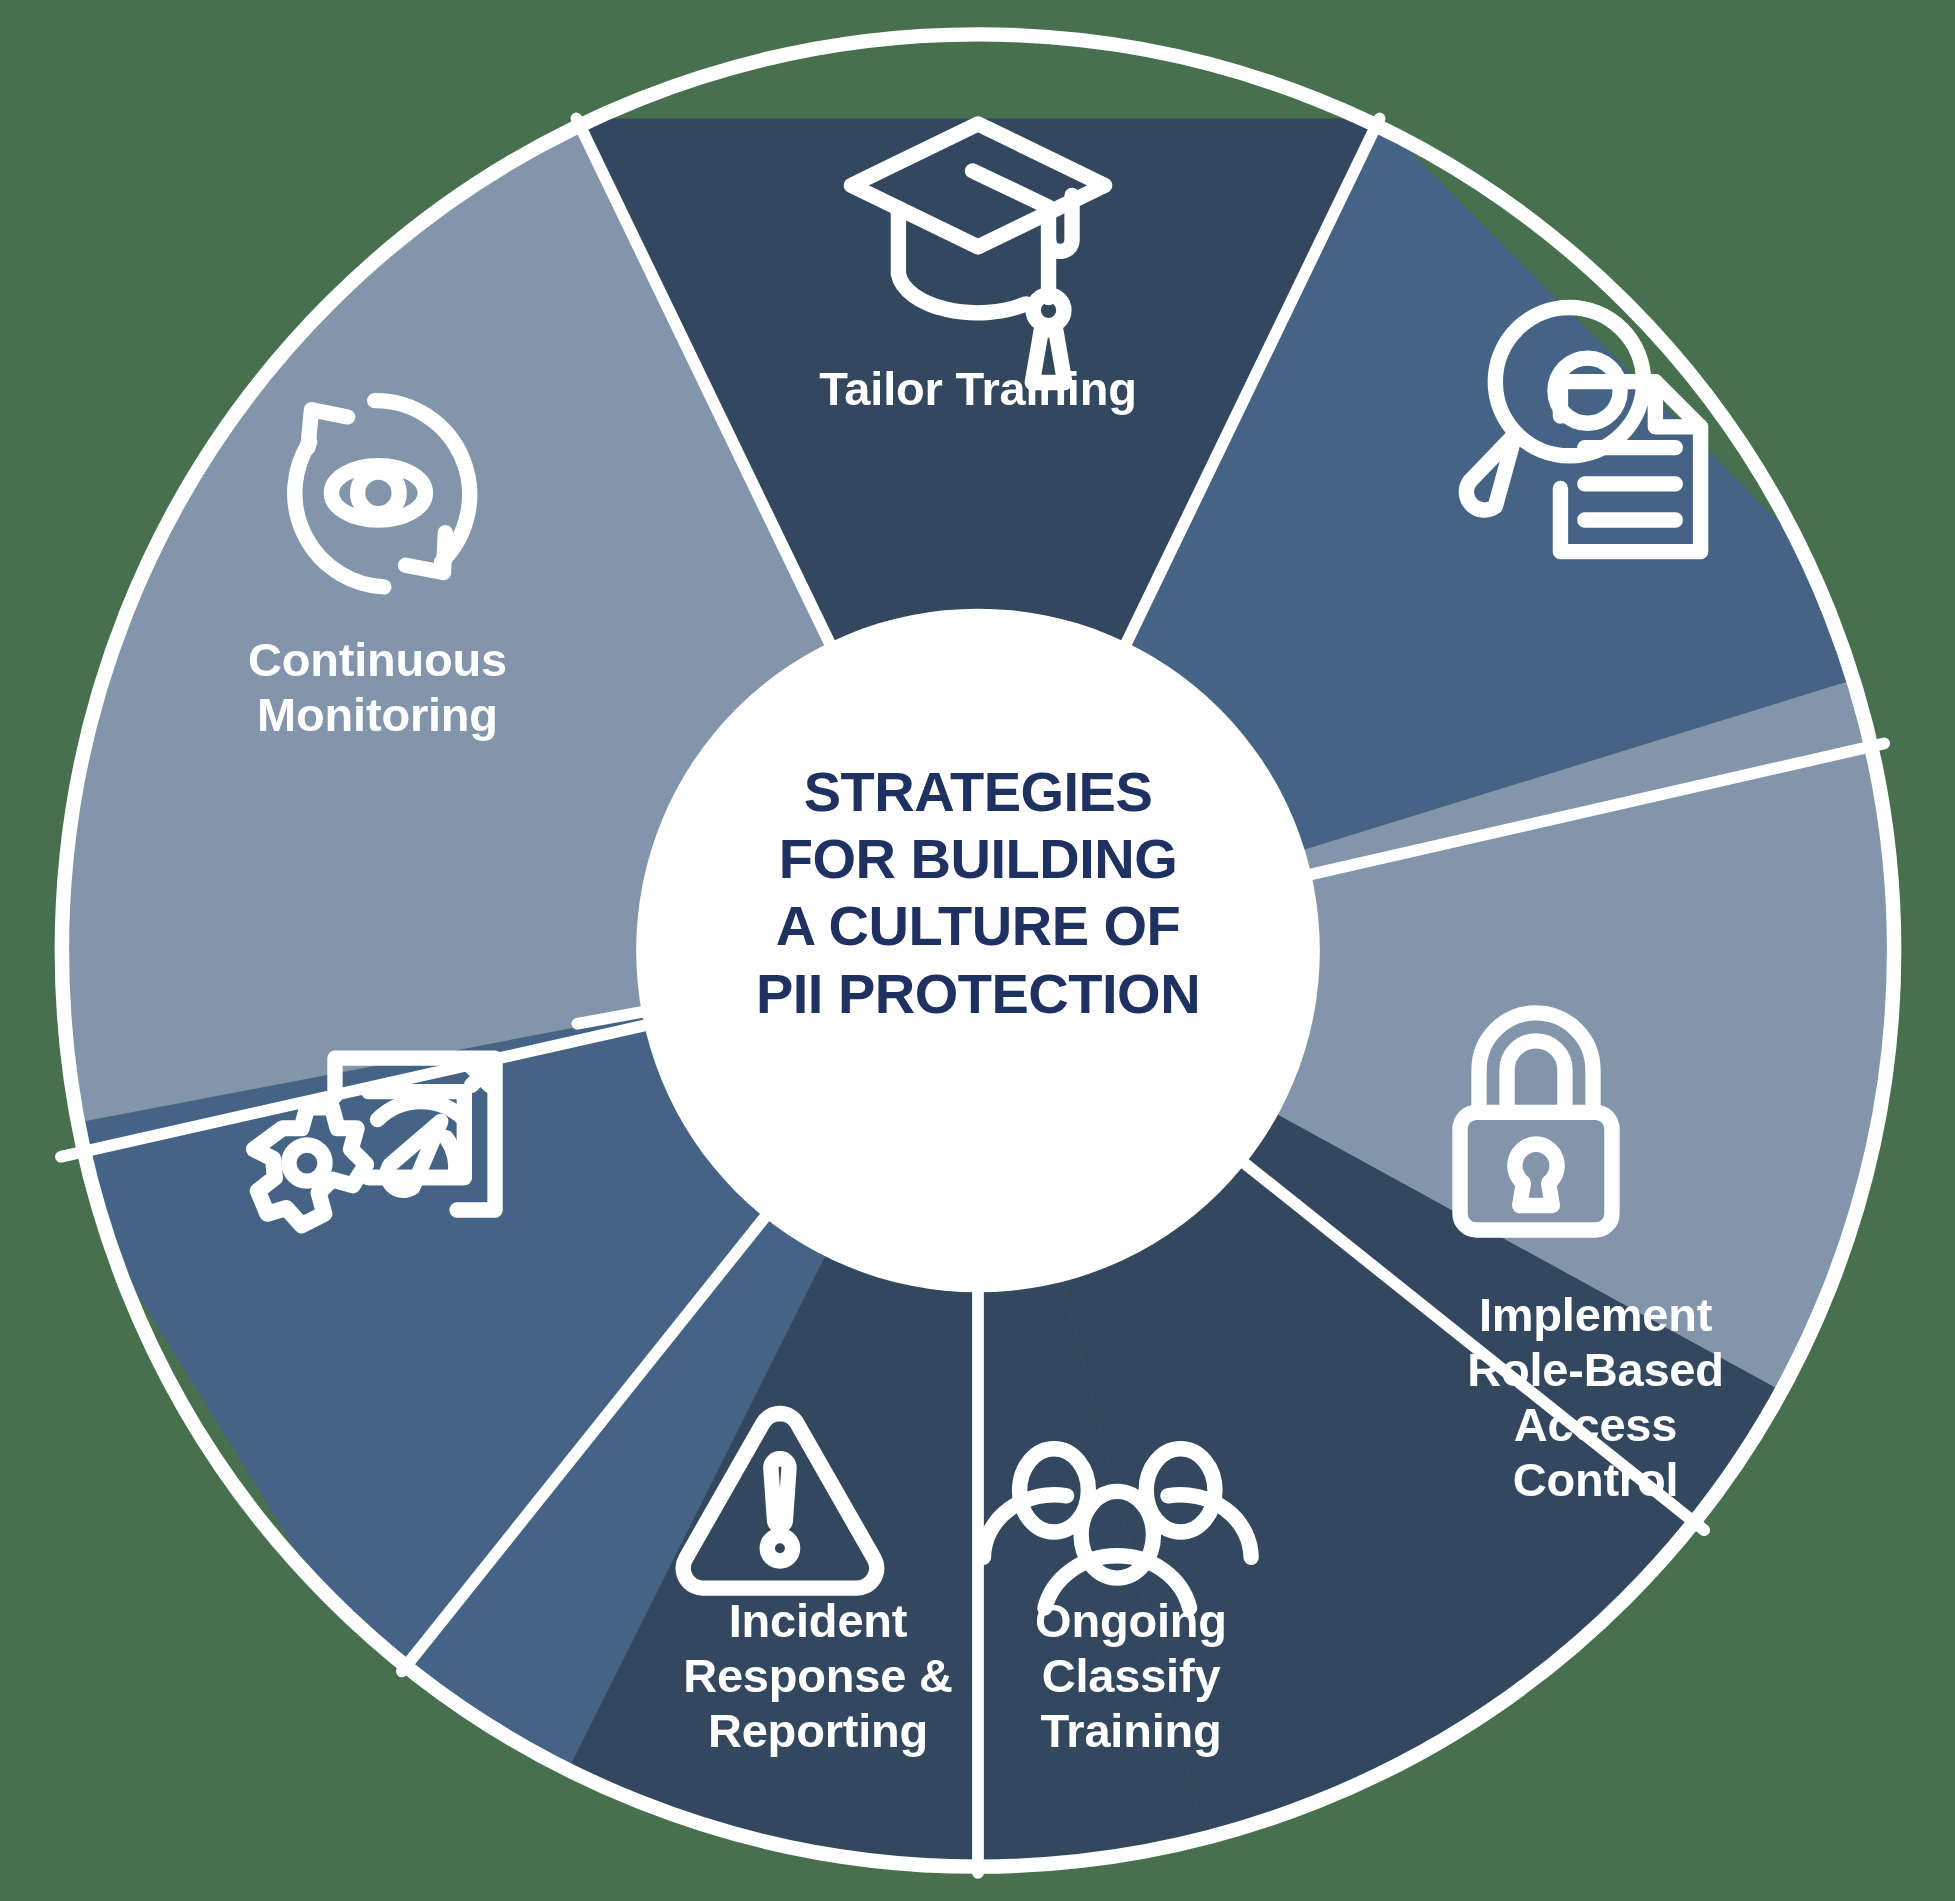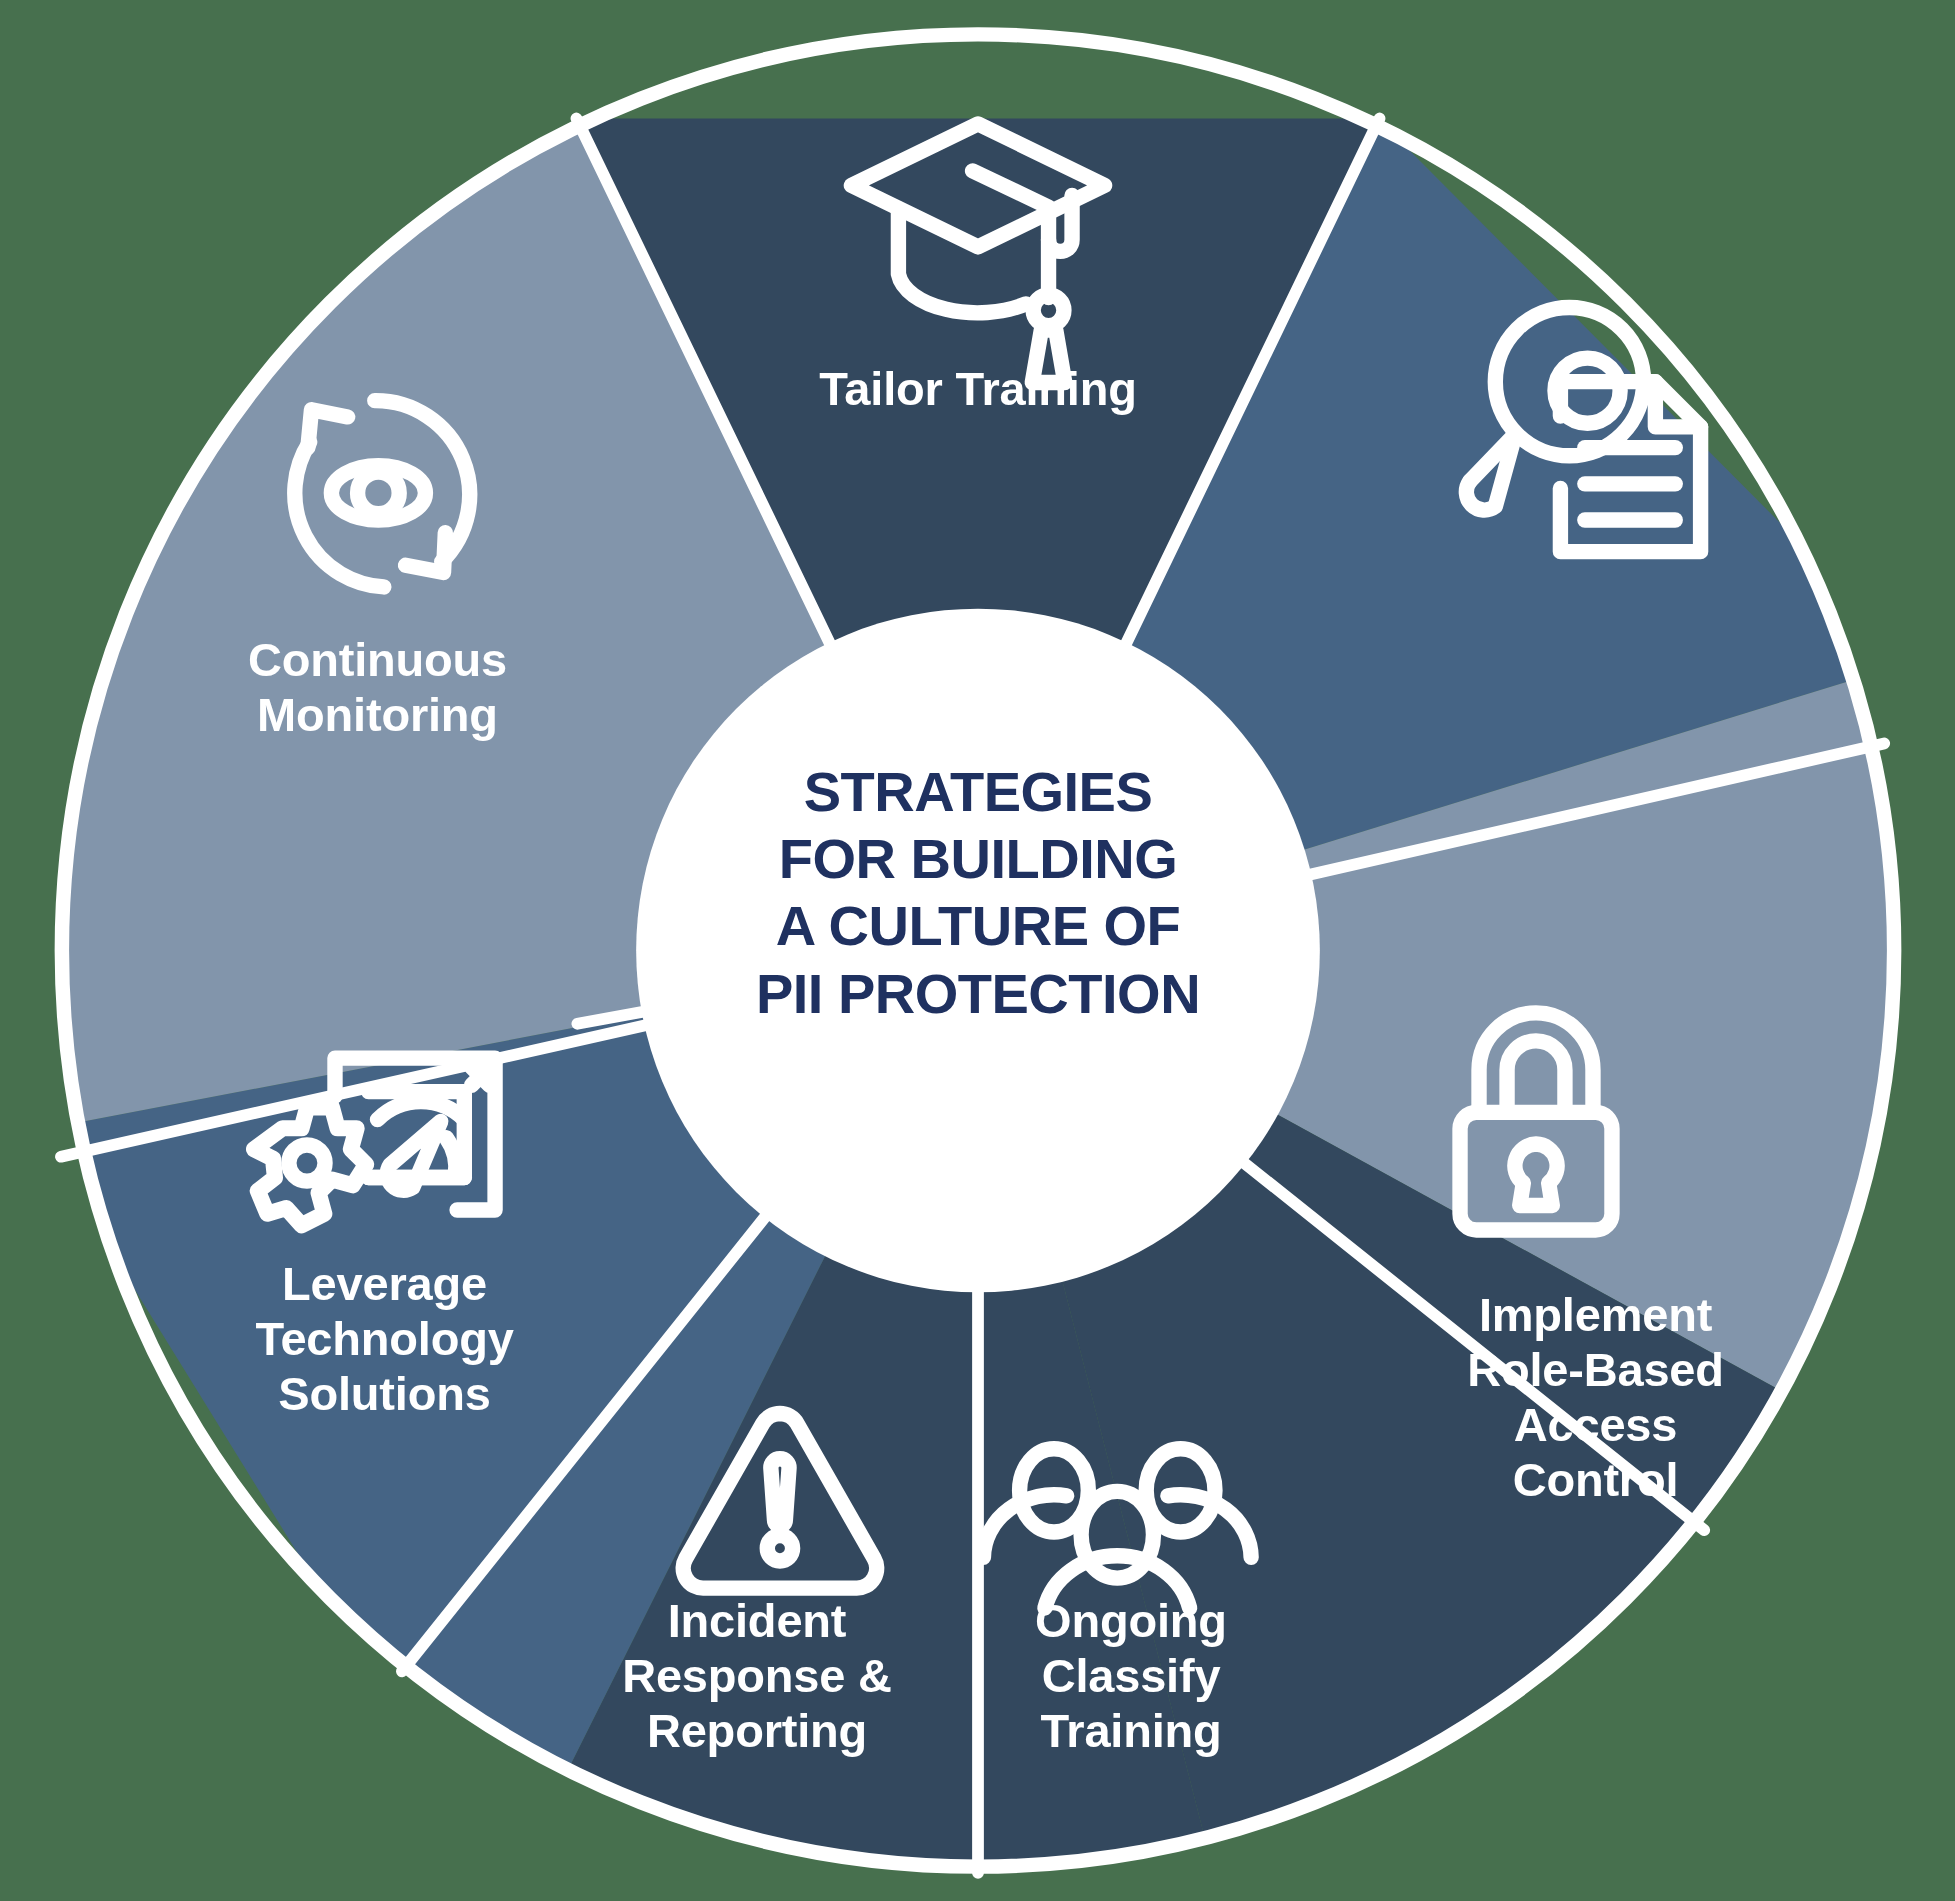--- a/index.html
+++ b/index.html
@@ -160,27 +160,24 @@
 
   <div class="seg-label" style="left:1410px; top:1288px; width:371px;">Implement
 Role-Based
 Access
 Control</div>
 
   <div class="seg-label" style="left:991px; top:1594px; width:280px;">Ongoing
 Classify
 Training</div>
 
-  <div class="seg-label" style="left:610px; top:1594px; width:294px;">Incident
+  <div class="seg-label" style="left:671px; top:1594px; width:294px;">Incident
 Response &amp;
 Reporting</div>
 
-  <div class="seg-label" style="left:224px; top:1257px; width:321px;">Leverage
-Technology
-Solutions</div>
 
   <div class="seg-label" style="left:201px; top:633px; width:353px;">Continuous
 Monitoring</div>
 
   <div class="center-text" style="left:580px; top:758px; width:796px;">STRATEGIES
 FOR BUILDING
 A CULTURE OF
 PII PROTECTION</div>
 
 </div>

